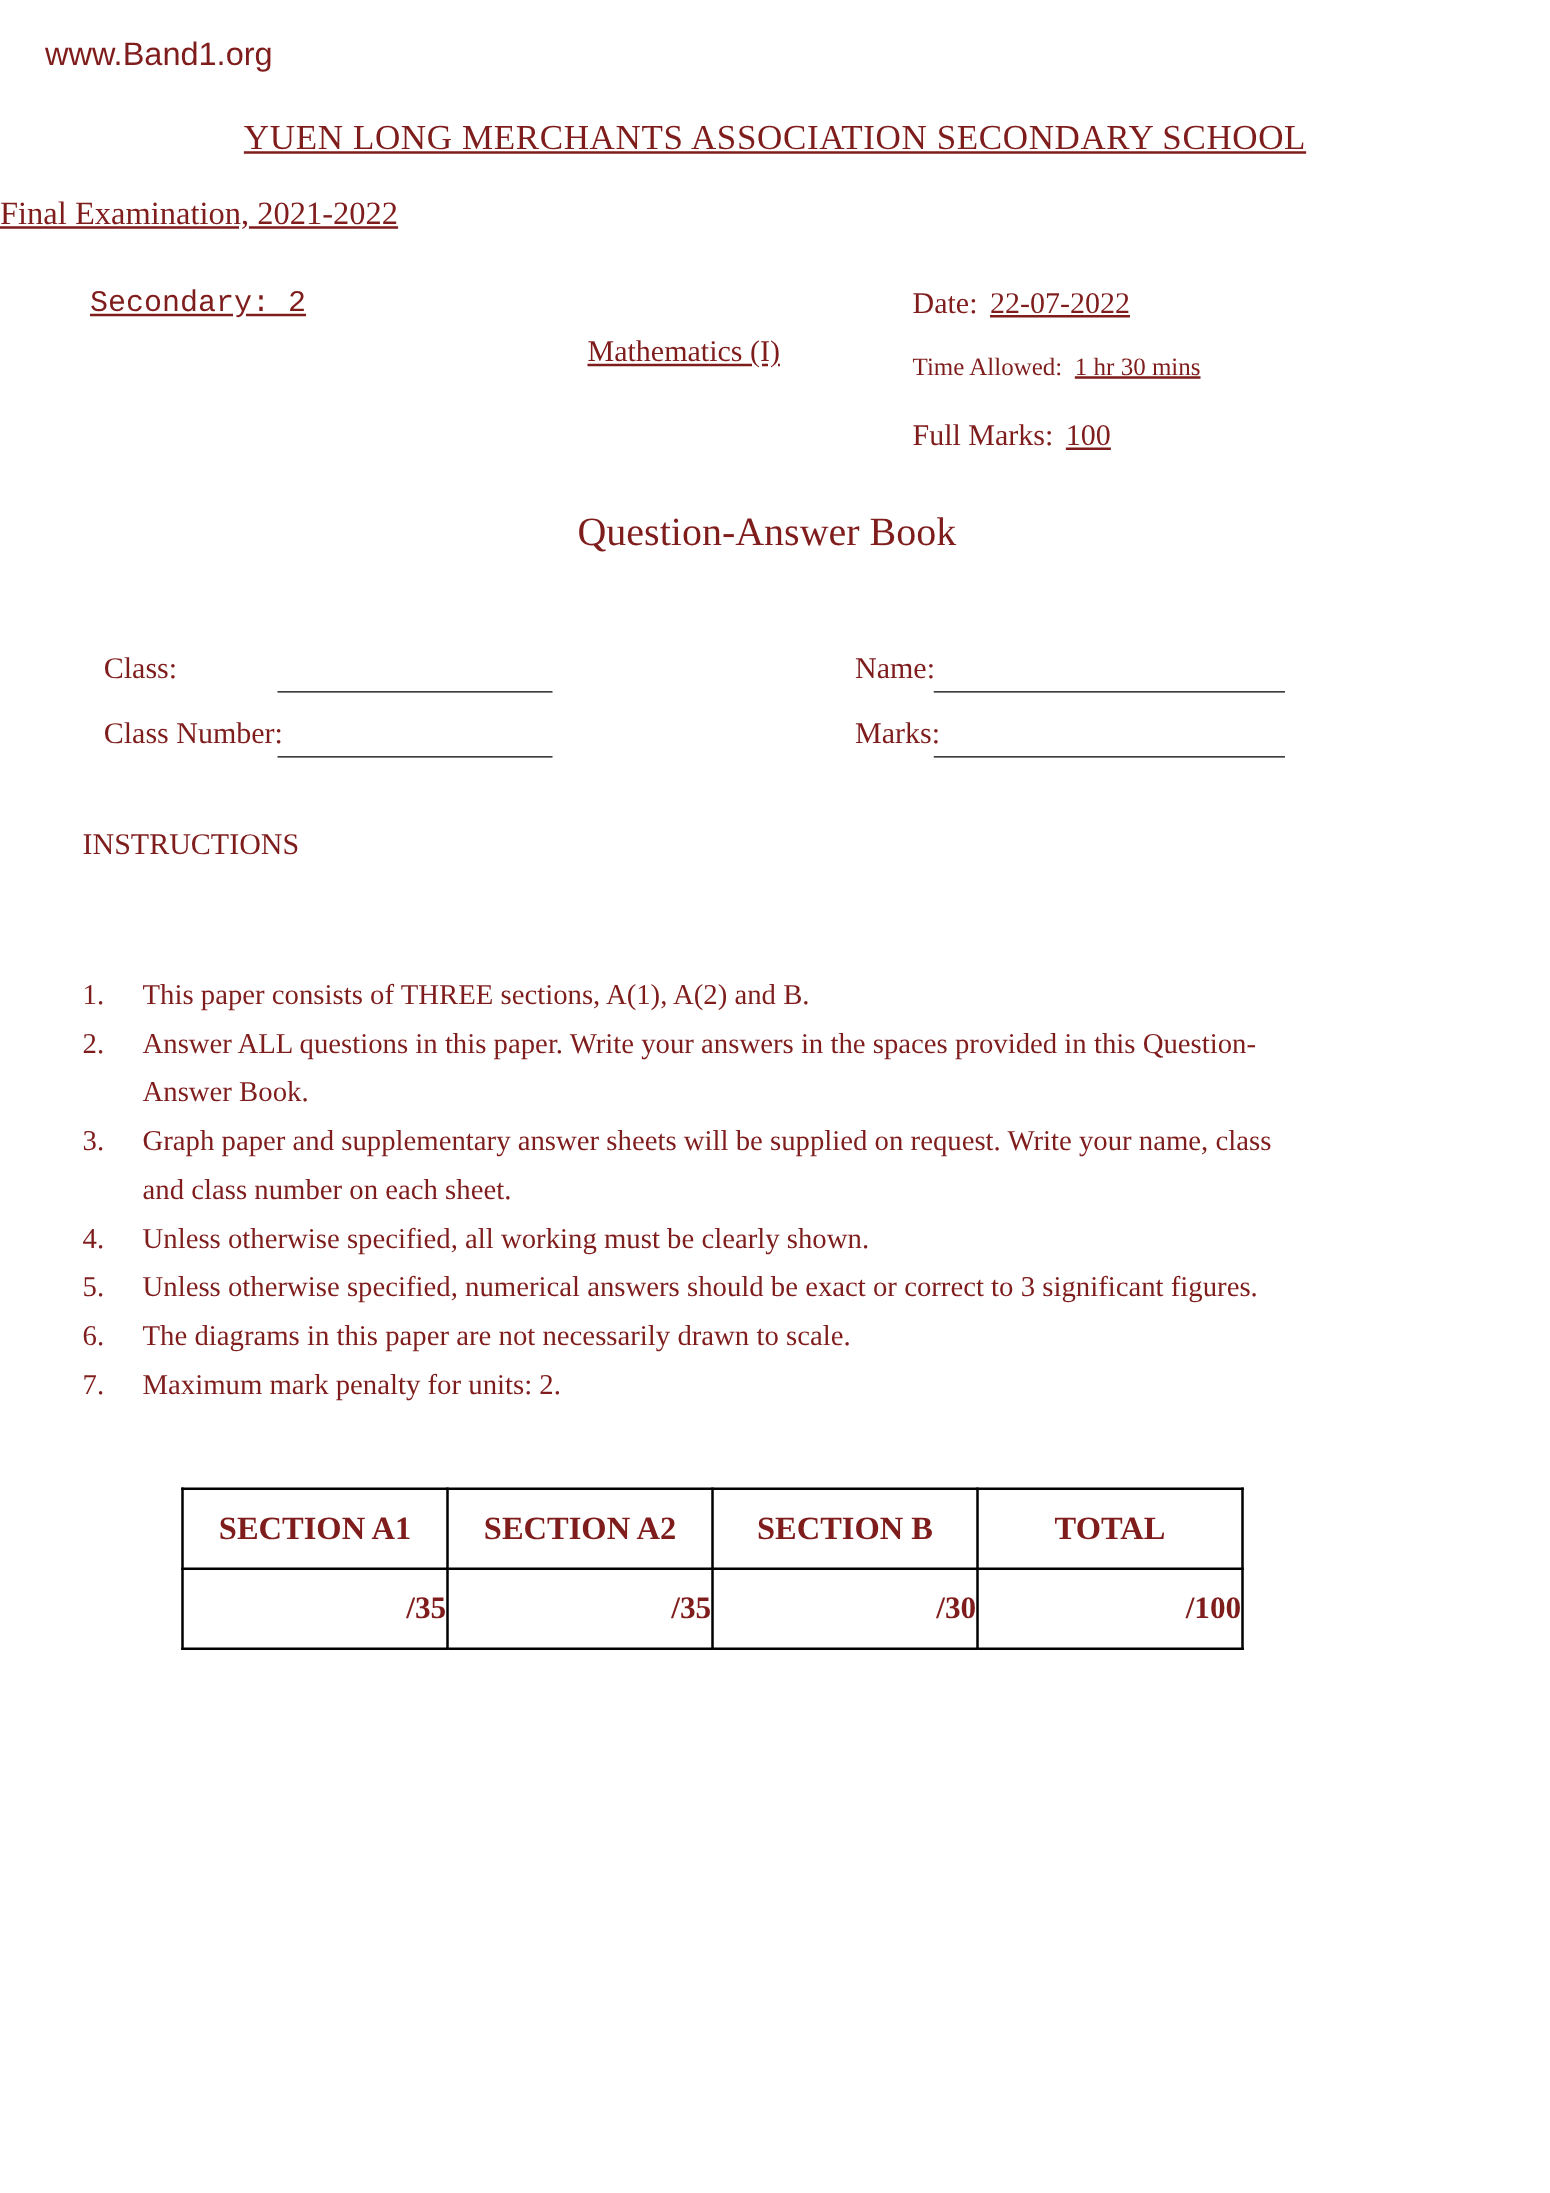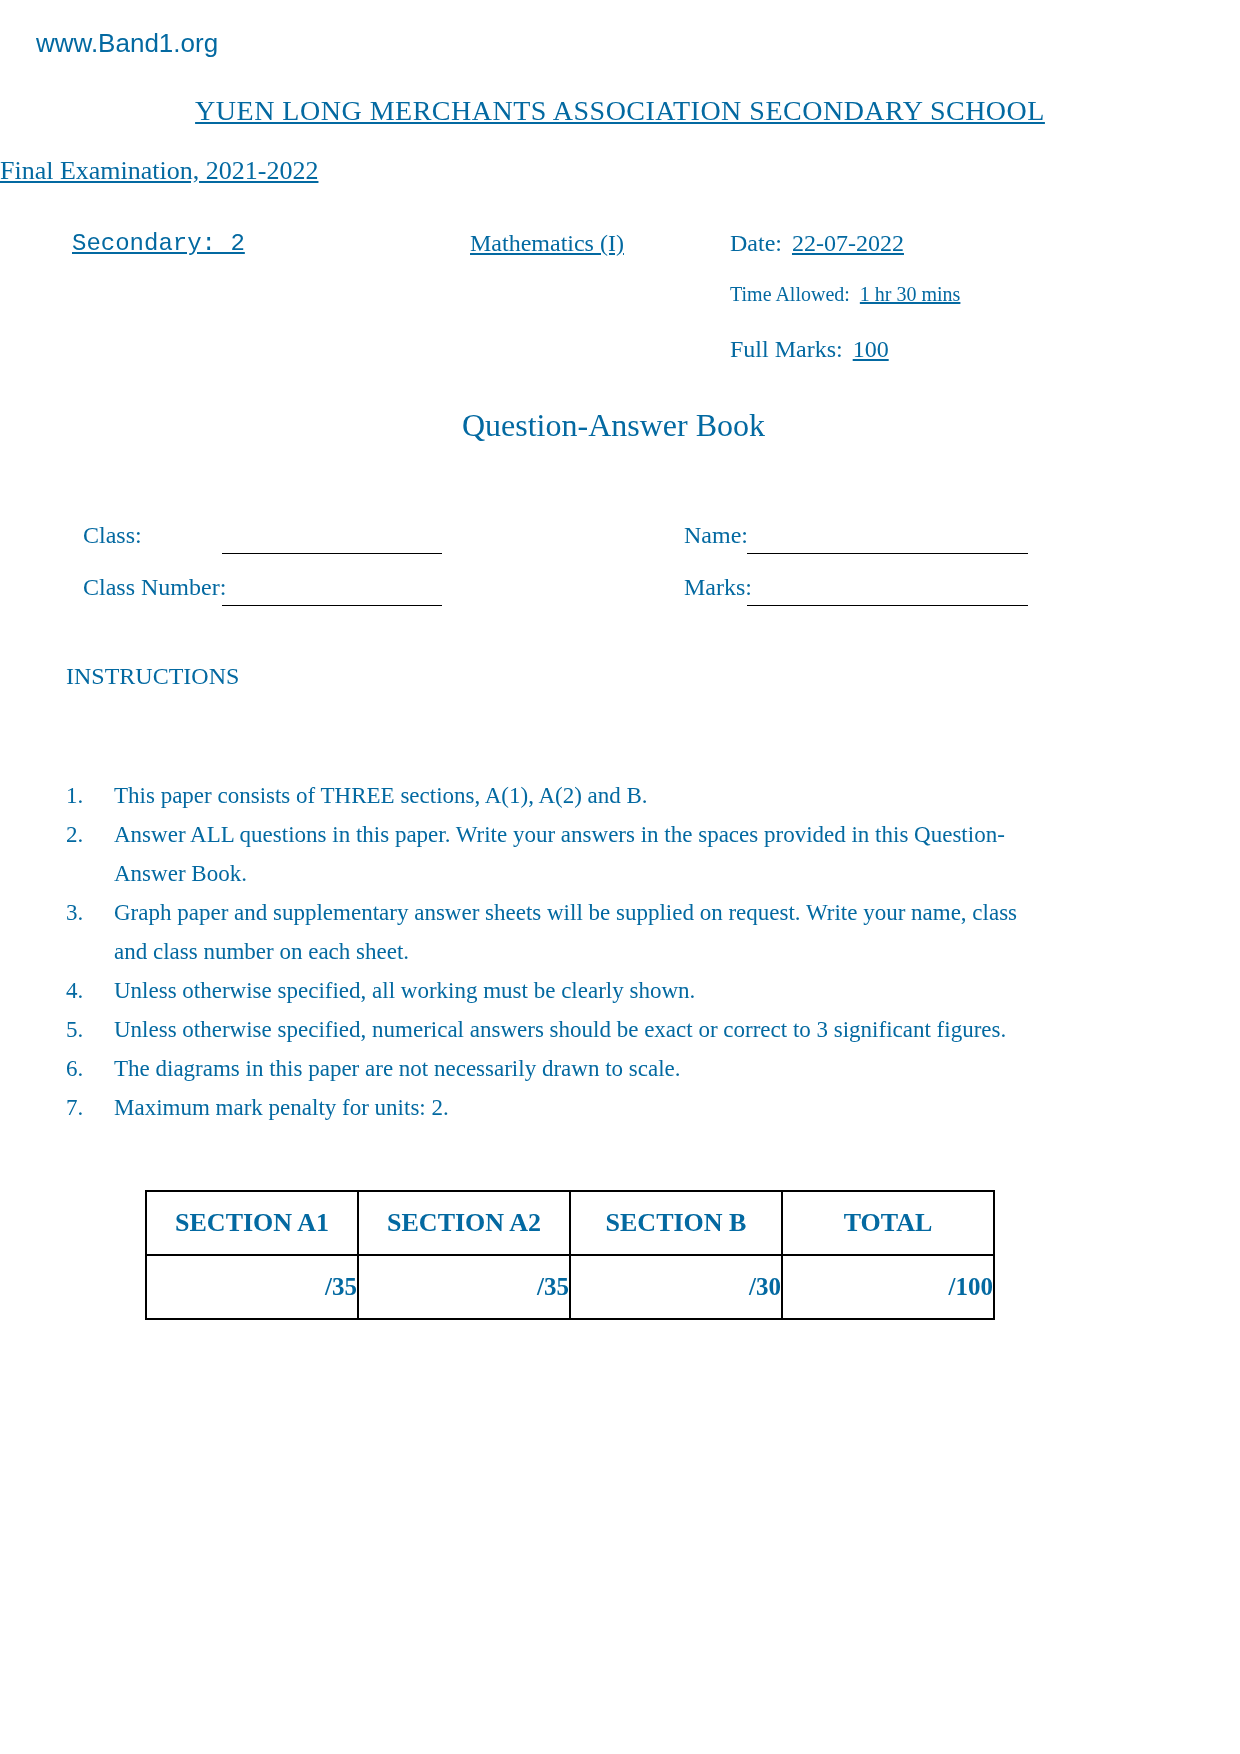--- a/index.html
+++ b/index.html
@@ -3,21 +3,21 @@
 <meta charset="utf-8">
 <style>
   * { margin: 0; padding: 0; box-sizing: border-box; }
   html, body { background: #ffffff; }
   .page {
     position: relative;
     width: 1240px;
     height: 1754px;
     margin: 0 auto;
     background: #ffffff;
-    color: #0369a1;
+    color: #7f1d1d;
     font-family: "Liberation Serif", serif;
     overflow: hidden;
     border-radius: 28px;
   }
   .watermark {
     position: absolute;
     left: 36px; top: 28px;
     font-family: "Liberation Sans", sans-serif;
     font-size: 26px;
   }
@@ -96,21 +96,21 @@
 <div class="page">
 
   <div class="watermark">www.Band1.org</div>
 
   <div class="school-title">YUEN LONG MERCHANTS ASSOCIATION SECONDARY SCHOOL</div>
 
   <div class="exam-title">Final Examination, 2021-2022</div>
 
   <div class="info-row">
     <span class="abs u" style="left:72px;font-family:Liberation Mono, monospace;">Secondary: 2</span>
-    <span class="abs u" style="left:470px;">Mathematics (I)</span>
+    <span class="abs u" style="left:470px;margin-top:39px;">Mathematics (I)</span>
     <span class="abs pair" style="left:730px;">
       <span class="lbl">Date:</span><span class="u">22-07-2022</span>
     </span>
   </div>
 
   <div class="time-line pair">
     <span class="lbl">Time Allowed:</span><span class="u">1 hr 30 mins</span>
   </div>
 
   <div class="marks-line pair">

